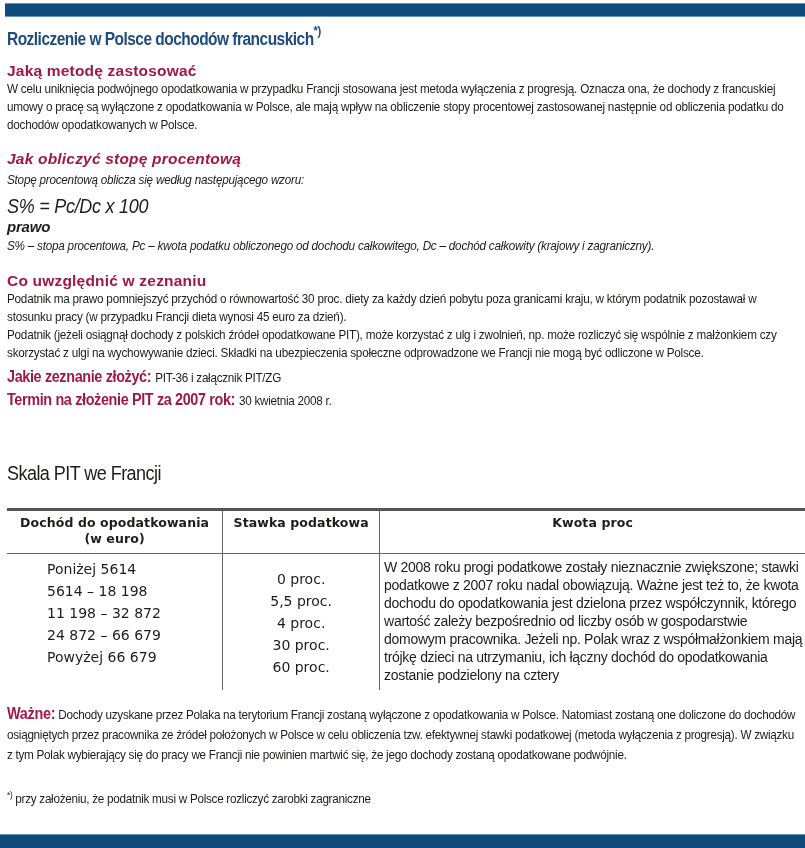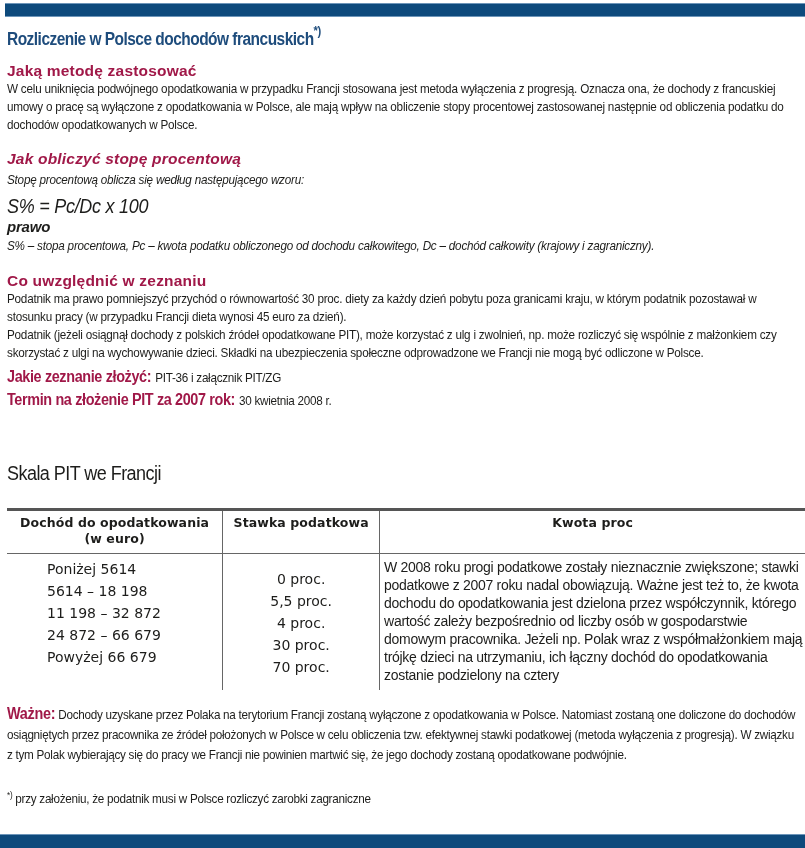--- a/index.html
+++ b/index.html
@@ -135,21 +135,21 @@
           <div>Powyżej 66 679</div>
           <div style="height:22px;"></div>
         </div>
       </td>
       <td class="col2">
         <div class="vals" style="padding-top:4px;margin-top:10px;">
           <div>0 proc.</div>
           <div>5,5 proc.</div>
           <div>4 proc.</div>
           <div>30 proc.</div>
-          <div>70 proc.</div>
+          <div>60 proc.</div>
         </div>
       </td>
       <td class="kwota">W 2008 roku progi podatkowe zostały nieznacznie zwiększone; stawki podatkowe z 2007 roku nadal obowiązują. Ważne jest też to, że kwota dochodu do opodatkowania jest dzielona przez współczynnik, którego wartość zależy bezpośrednio od liczby osób w gospodarstwie domowym pracownika. Jeżeli np. Polak wraz z współmałżonkiem mają trójkę dzieci na utrzymaniu, ich łączny dochód do opodatkowania zostanie podzielony na cztery</td>
     </tr>
   </tbody>
 </table>
 
 <div class="wazne">
   <span class="lbl">Ważne:</span>
   <span>Dochody uzyskane przez Polaka na terytorium Francji zostaną wyłączone z opodatkowania w Polsce. Natomiast zostaną one doliczone do dochodów osiągniętych przez pracownika ze źródeł położonych w Polsce w celu obliczenia tzw. efektywnej stawki podatkowej (metoda wyłączenia z progresją). W związku z tym Polak wybierający się do pracy we Francji nie powinien martwić się, że jego dochody zostaną opodatkowane podwójnie.</span>

